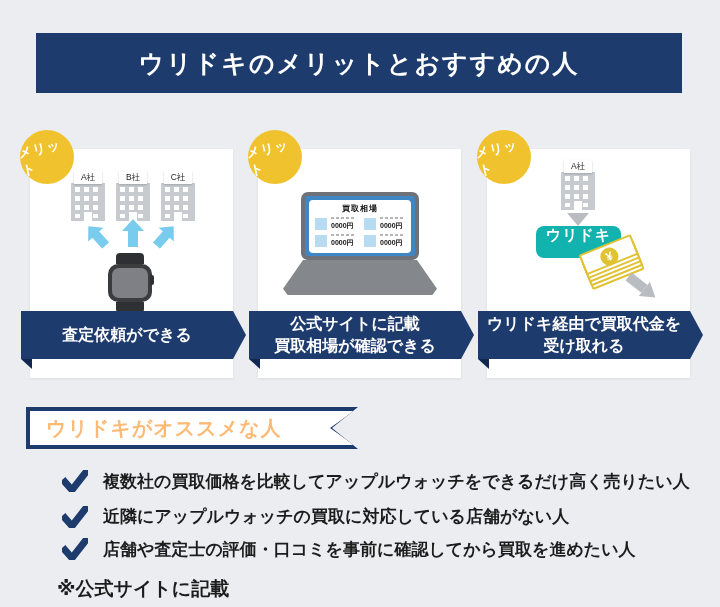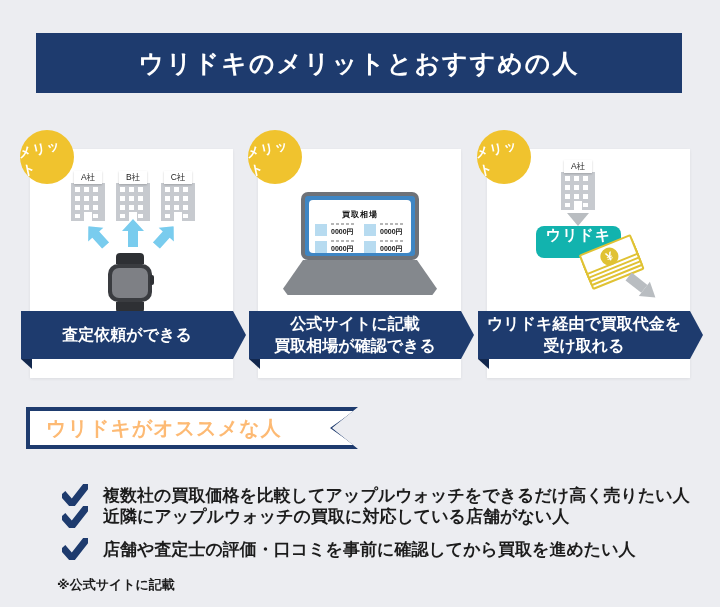--- a/index.html
+++ b/index.html
@@ -57,21 +57,21 @@
   .watch-screen{position:absolute;inset:4px;background:#7e8085;border-radius:7px;}
   .watch-btn{position:absolute;right:-2px;top:11px;width:4px;height:10px;background:#2e3034;border-radius:2px;}
 
   
   .laptop{position:absolute;left:25px;top:43px;width:154px;height:103px;}
   .bezel{position:absolute;left:18px;right:18px;top:0;height:68px;background:#6e7278;border-radius:7px;
     padding:4px;box-sizing:border-box;}
   .screen-blue{width:100%;height:100%;background:#3e86c4;border-radius:3px;padding:4px 4px 3px;box-sizing:border-box;}
   .screen-white{width:100%;height:100%;background:#fff;border-radius:4px;box-sizing:border-box;
     padding:3px 6px;overflow:hidden;}
-  .scr-title{font-size:8px;font-weight:bold;color:#111;text-align:center;letter-spacing:1px;margin-top:6px;}
+  .scr-title{font-size:8px;font-weight:bold;color:#111;text-align:center;letter-spacing:1px;}
   .price-grid{display:grid;grid-template-columns:1fr 1fr;gap:3px 8px;margin-top:3px;}
   .price-cell{display:flex;align-items:center;gap:4px;}
   .cell-sq{width:12px;height:12px;background:#b7dbf0;flex:none;}
   .cell-line{width:24px;height:2px;margin-bottom:2px;
     background:repeating-linear-gradient(to right,#b6b6b6 0 3px,rgba(0,0,0,0) 3px 5px);}
   .cell-txt{font-size:7px;font-weight:bold;color:#111;white-space:nowrap;}
   .base{position:absolute;left:0;right:0;bottom:0;height:35px;background:#84888d;
     clip-path:polygon(13% 0,87% 0,100% 82%,97% 100%,3% 100%,0 82%);}
 
   
@@ -94,25 +94,25 @@
 
   
   .ribbon{position:absolute;left:26px;top:407px;width:332px;height:42px;background:#1e3b6e;
     clip-path:polygon(0 0,100% 0,calc(100% - 26px) 50%,100% 100%,0 100%);}
   .ribbon-inner{position:absolute;inset:4px;background:#fff;
     clip-path:polygon(0 0,100% 0,calc(100% - 24px) 50%,100% 100%,0 100%);}
   .ribbon-text{position:absolute;left:20px;top:0;height:100%;display:flex;align-items:center;z-index:2;
     color:#fdba74;font-size:20px;font-weight:bold;letter-spacing:1px;}
 
   .check-row{position:absolute;left:62px;height:26px;display:flex;align-items:center;gap:15px;}
-  .check-row.r1{top:482px;} .check-row.r2{top:502px;align-items:flex-end;} .check-row.r3{top:536px;}
+  .check-row.r1{top:468px;} .check-row.r2{top:502px;align-items:flex-end;} .check-row.r3{top:536px;}
   .check-icon{width:26px;height:22px;flex:none;}
   .check-text{font-size:17px;font-weight:bold;color:#1c1c1c;white-space:nowrap;}
 
-  .footnote{position:absolute;left:57px;top:576px;font-size:13px;font-weight:bold;color:#1c1c1c;}
+  .footnote{position:absolute;left:57px;top:576px;font-size:19px;font-weight:bold;color:#1c1c1c;}
 </style>
 </head>
 <body>
 
 <div class="page">
 
   <div class="title-banner">
     <span>ウリドキのメリットとおすすめの人</span>
   </div>
 

